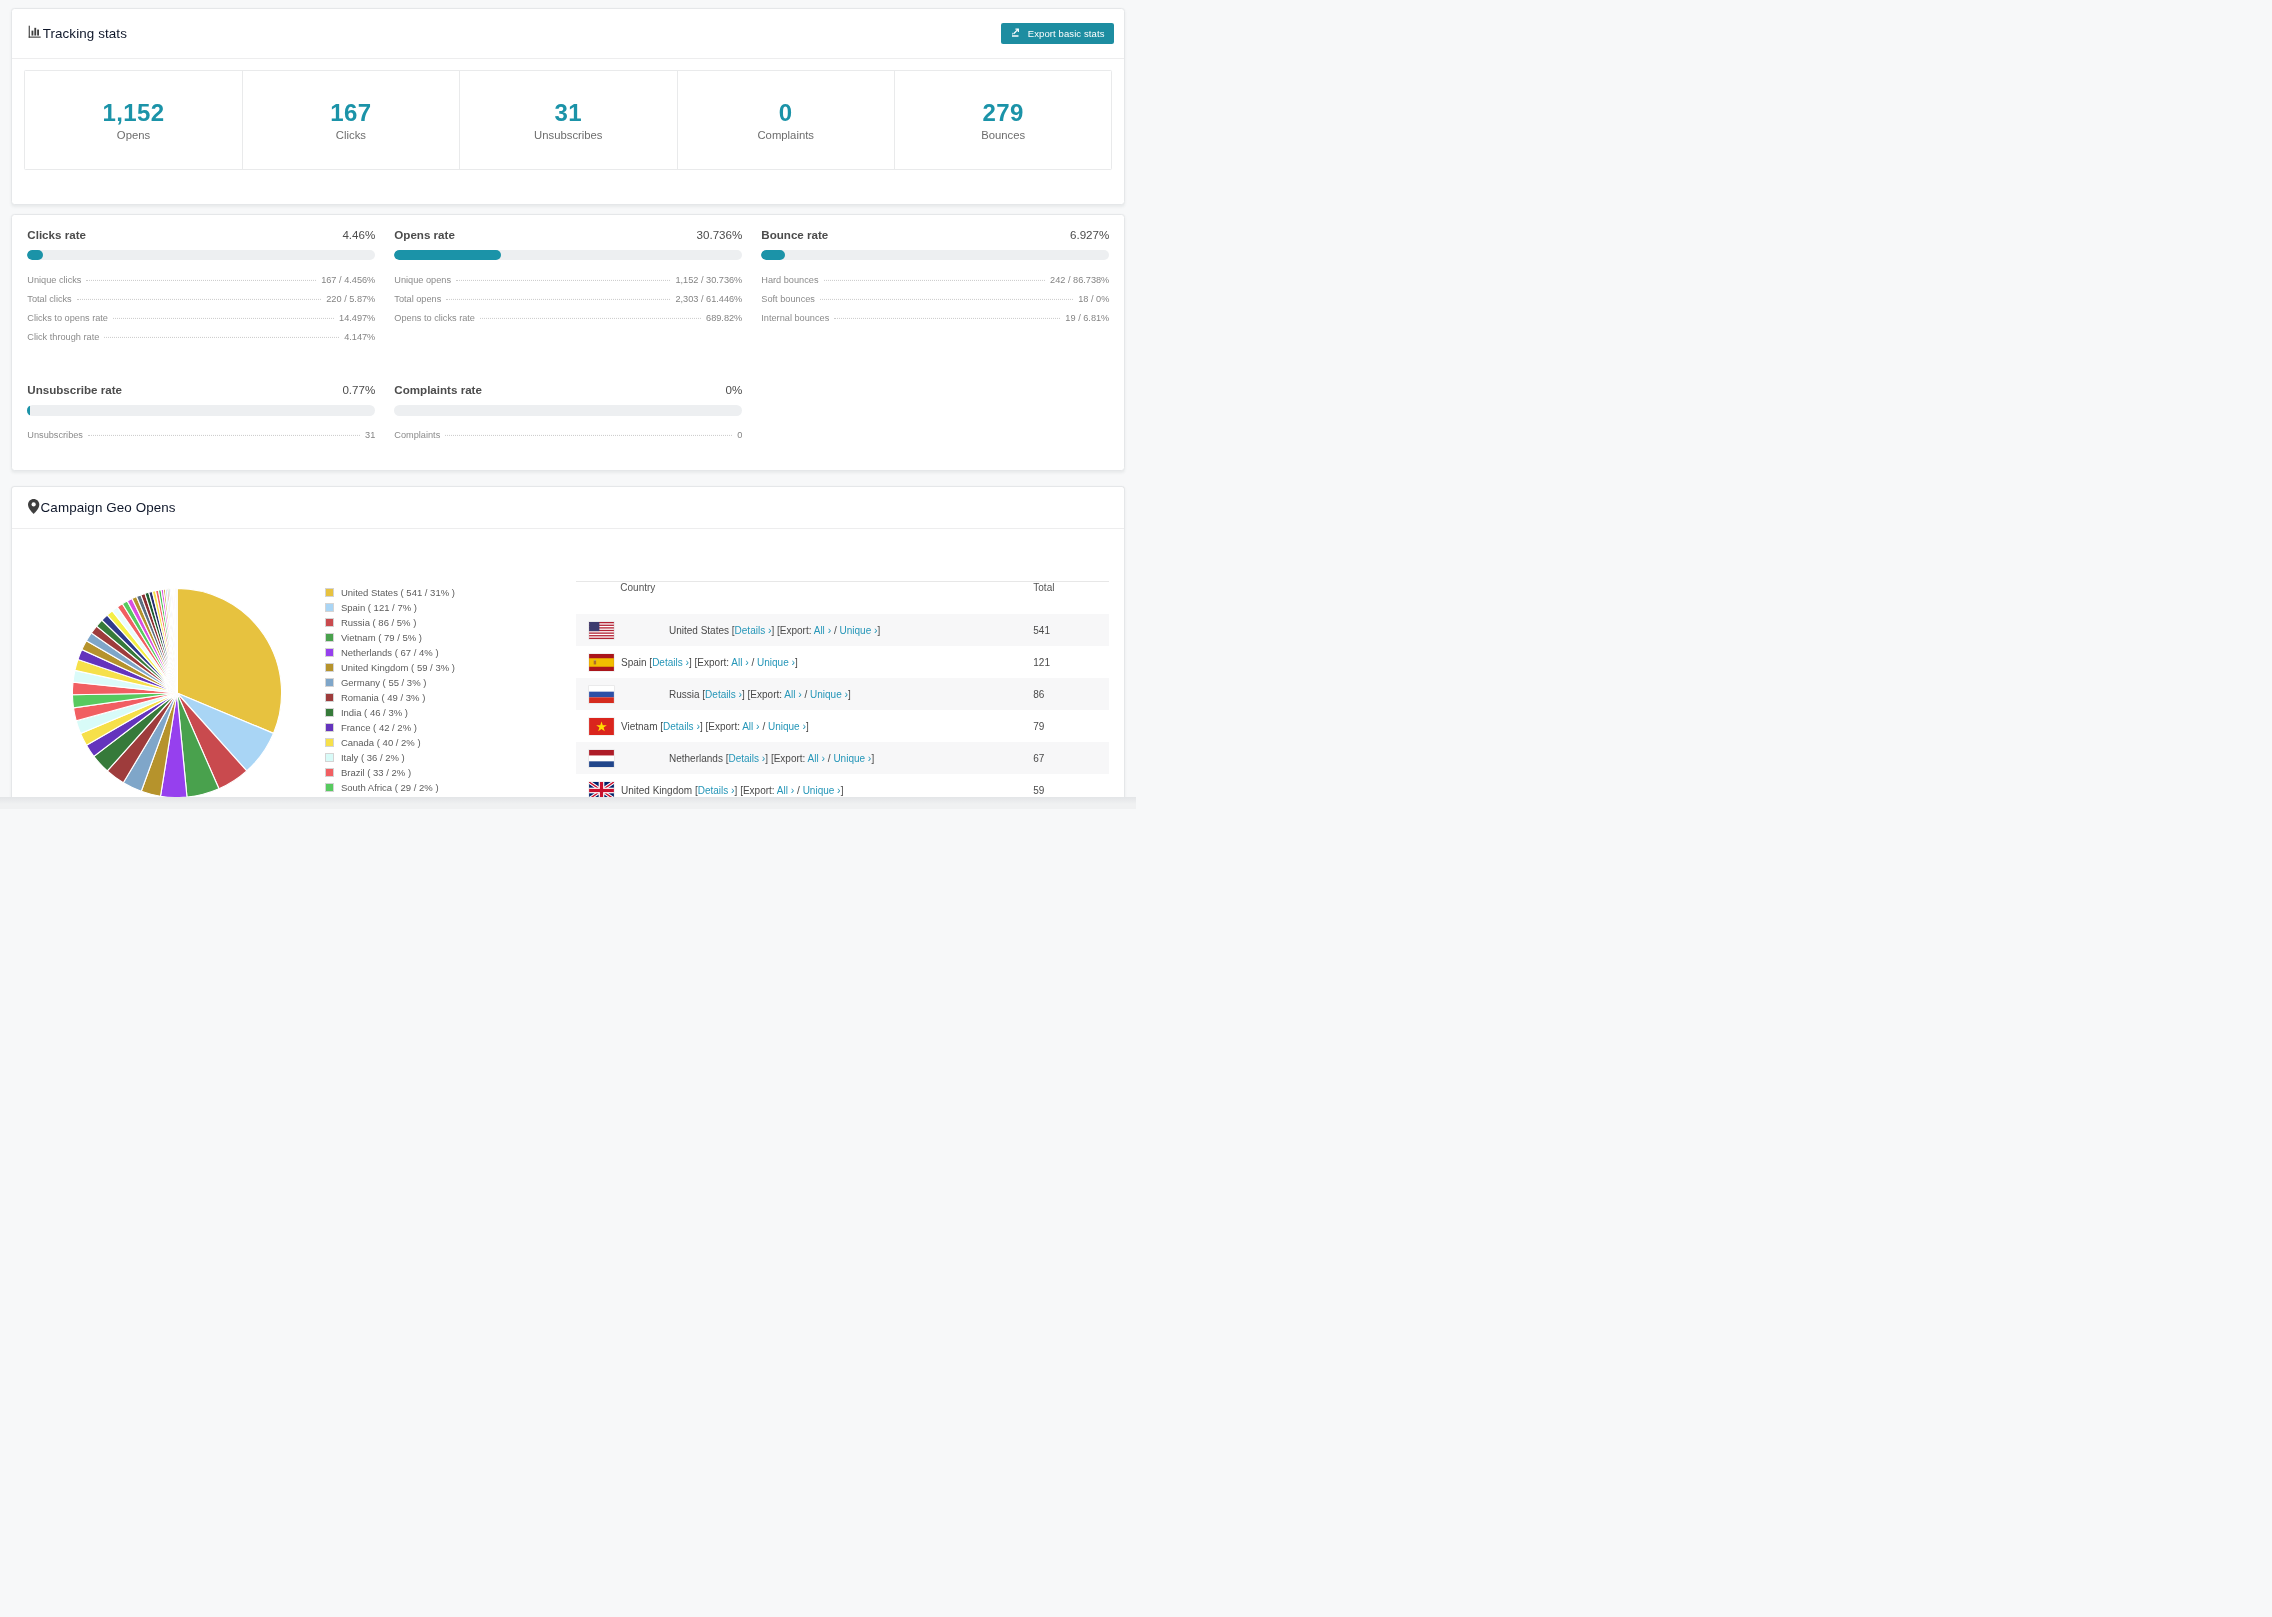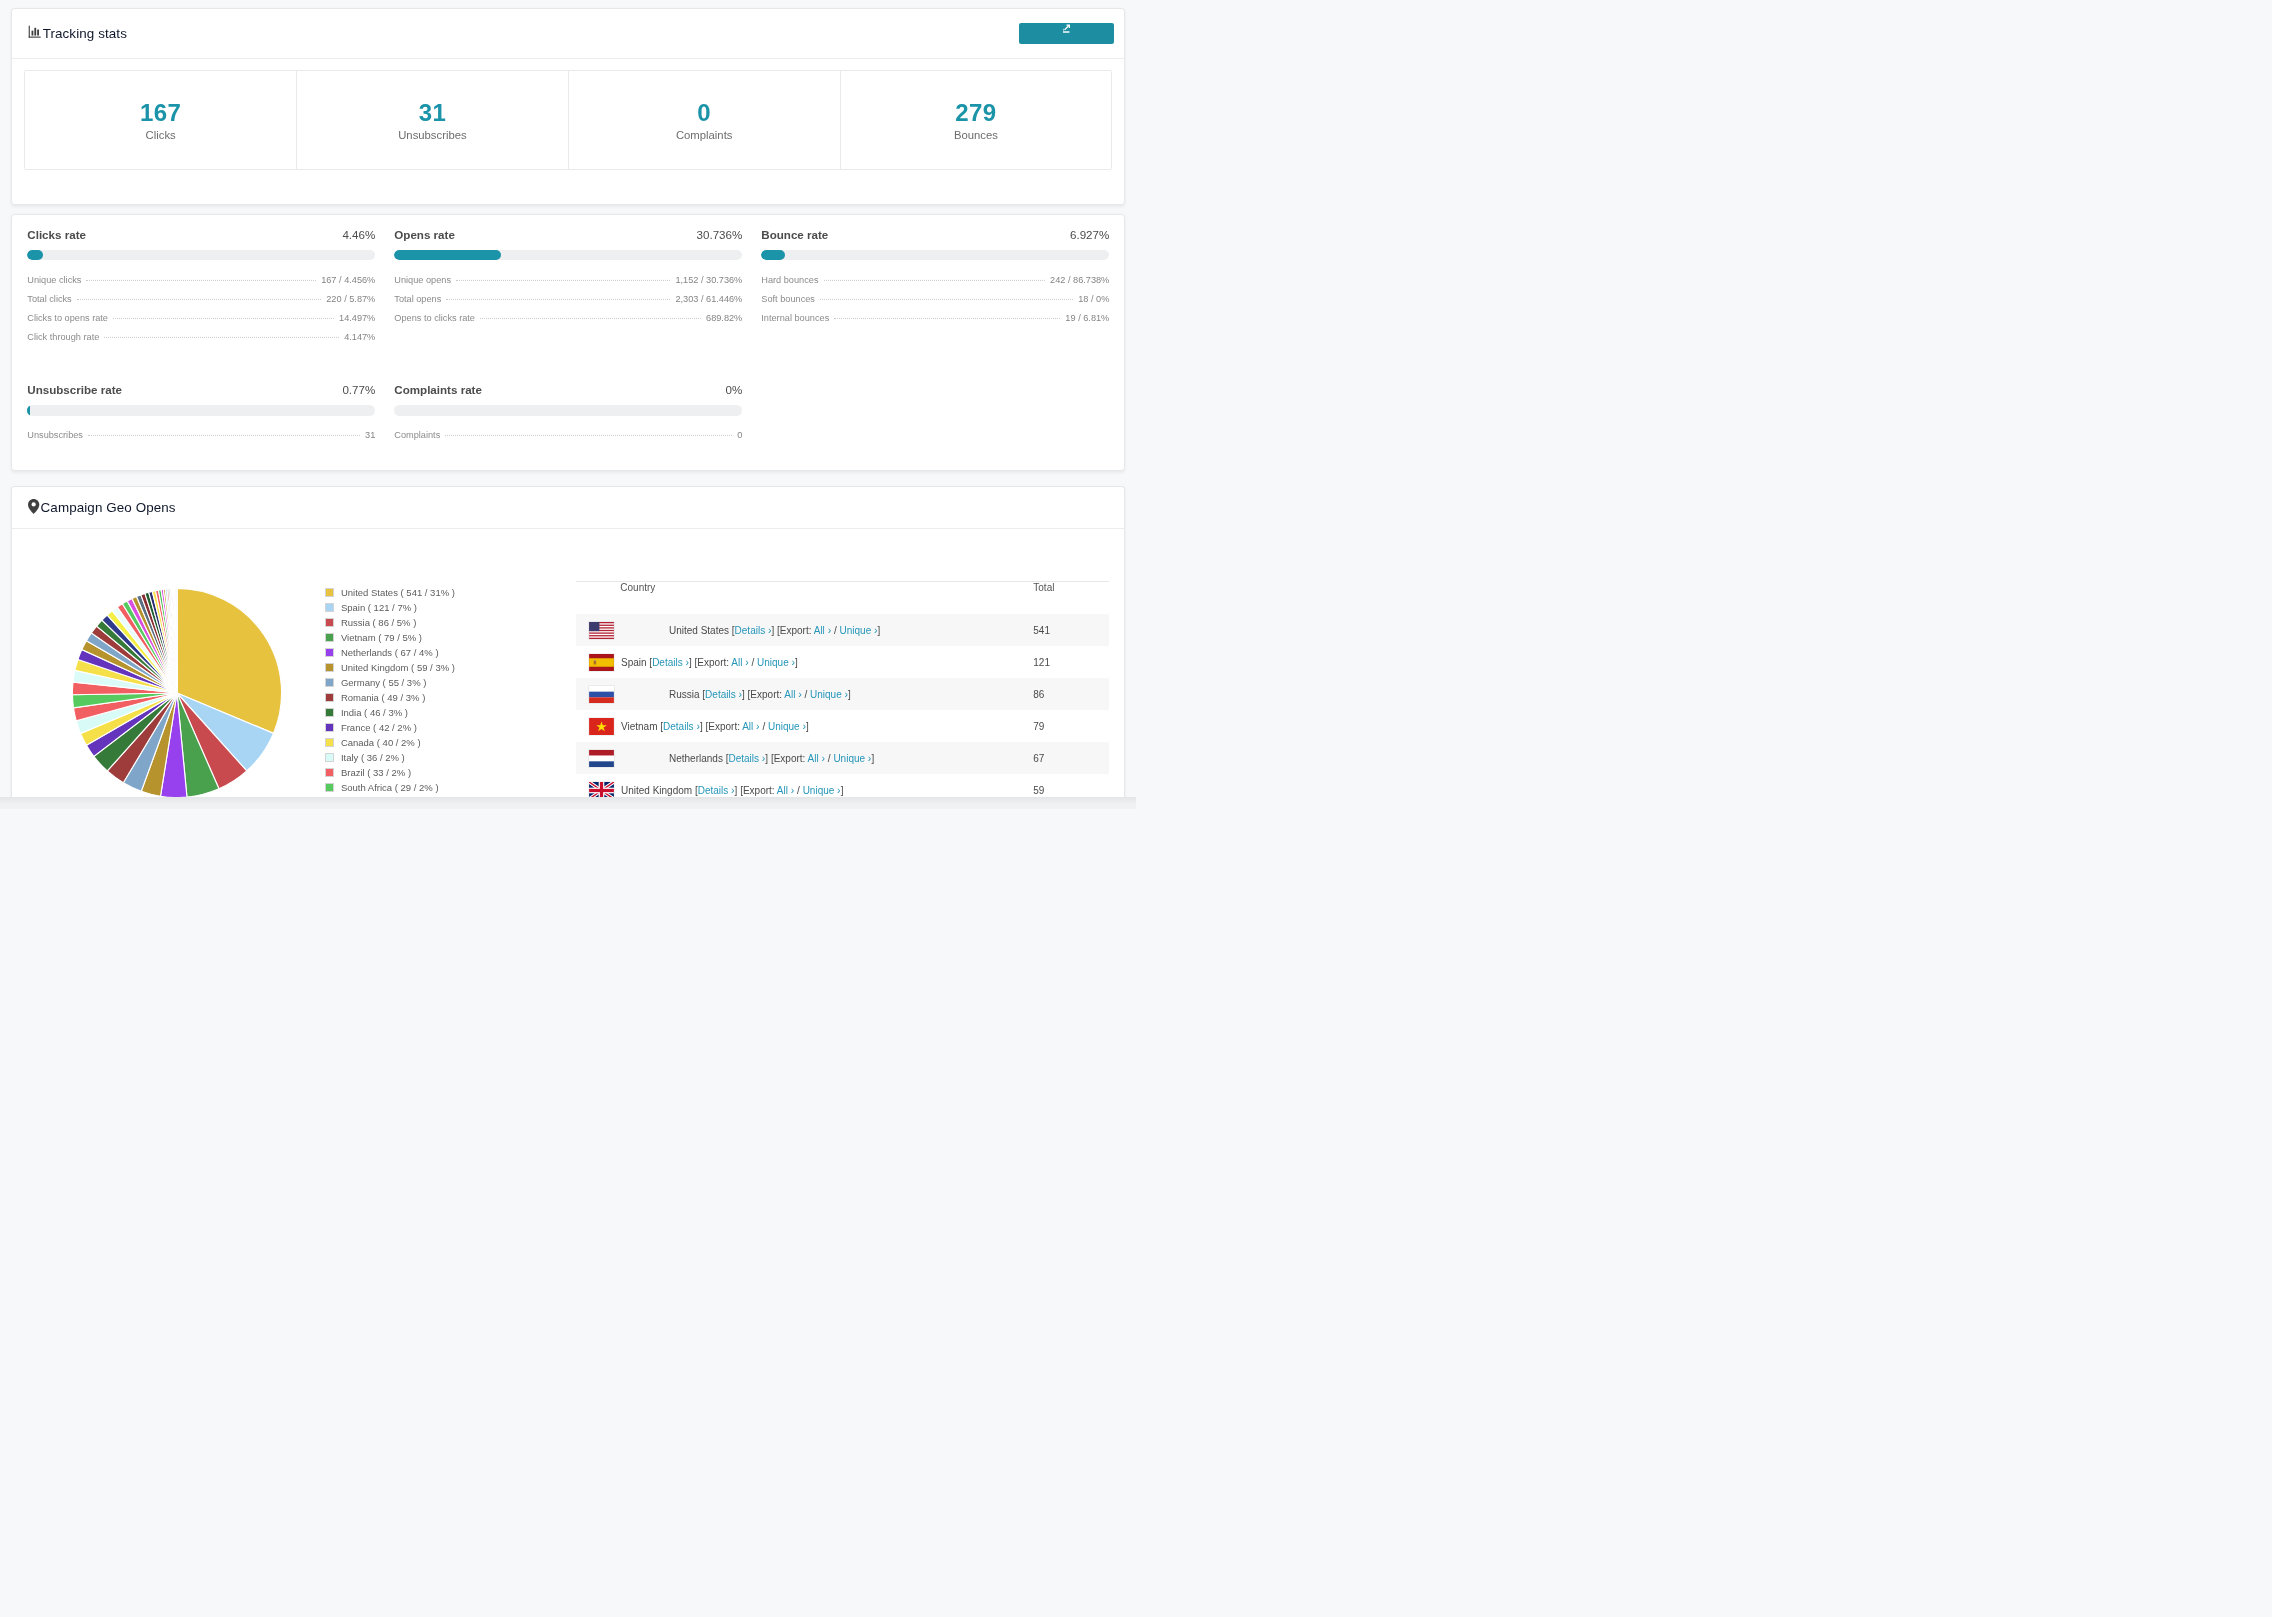--- a/index.html
+++ b/index.html
@@ -23,21 +23,21 @@
   .card-header {
     display:flex; align-items:center; padding:0 10.6px 0 16px; border-bottom:0.7px solid #ededee;
   }
   #card-tracking .card-header { height:50px; }
   #card-geo .card-header { height:42px; }
   .card-title { font-size:13.4px; color:#0f172a; display:flex; align-items:center; gap:1px; font-weight:400; letter-spacing:0.1px;}
   .spacer { flex:1; }
   .btn-export {
     background:#1d8da1; color:#fff; border:none; border-radius:2.1px;
     height:21px; padding:0 9.2px; font-size:9.5px; font-family:inherit;
-    display:flex; align-items:center; gap:7px; cursor:pointer; letter-spacing:0.1px;flex-direction:column;
+    display:flex; align-items:center; gap:7px; cursor:pointer; letter-spacing:0.1px;
   }
   
   .stats-row { margin:11.3px 12px 0 12px; height:100px; display:flex;
     border:0.7px solid #e9eaeb; border-radius:1.4px; }
   .stat-cell { flex:1; display:flex; flex-direction:column; justify-content:center; align-items:center;
     border-right:0.7px solid #e9eaeb; }
   .stat-cell:last-child { border-right:none; }
   .stat-value { font-size:24px; font-weight:700; color:#1b93a8; letter-spacing:0.4px; }
   .stat-label { font-size:11.3px; color:#6d6d6d; margin-top:2.1px; }
   
@@ -101,20 +101,24 @@
               <path d="M8.2 3.2 h4.4 v4.4"></path>
               <path d="M3.6 8.3 l1.9 1.9 -1.9 1.9z" fill="#fff" stroke="none"></path>
               <path d="M3 13.6 h9.8" stroke-width="2.2"></path>
             </g>
           </svg>
       </span>
       <span>Export basic stats</span>
     </button>
   </div>
   <div class="stats-row" id="stats-row">
+      <div class="stat-cell">
+        <div class="stat-value">1,152</div>
+        <div class="stat-label">Opens</div>
+      </div>
       <div class="stat-cell">
         <div class="stat-value">167</div>
         <div class="stat-label">Clicks</div>
       </div>
       <div class="stat-cell">
         <div class="stat-value">31</div>
         <div class="stat-label">Unsubscribes</div>
       </div>
       <div class="stat-cell">
         <div class="stat-value">0</div>

